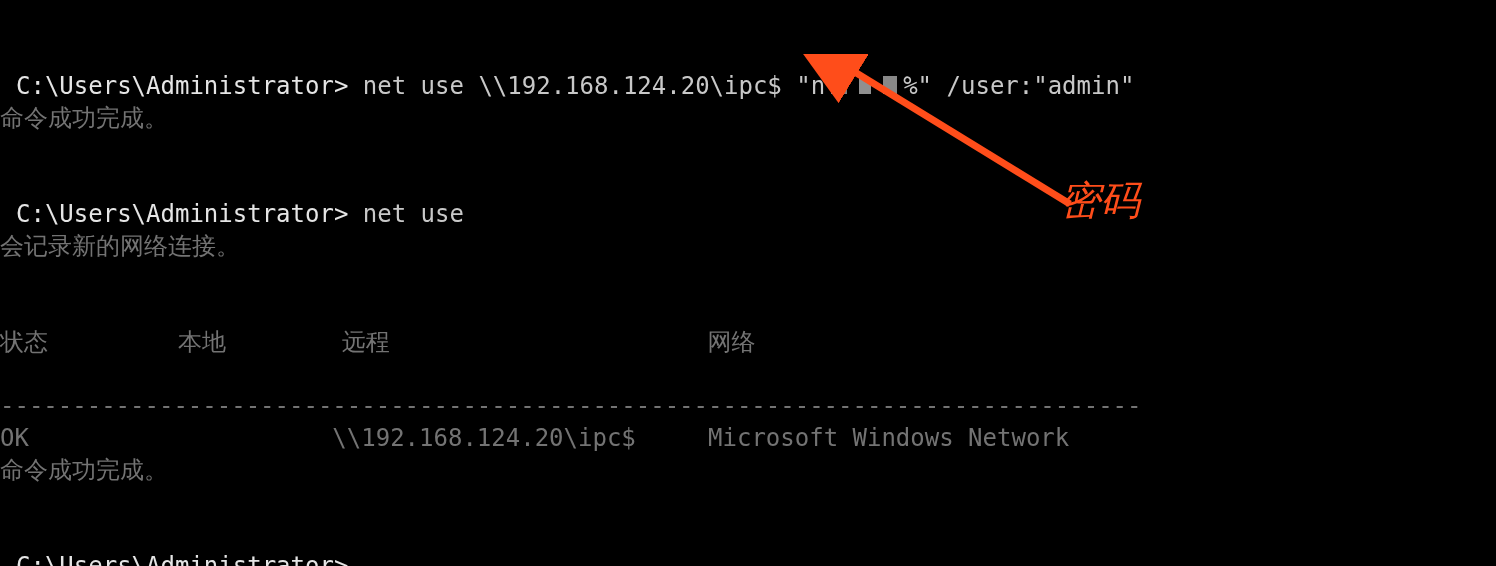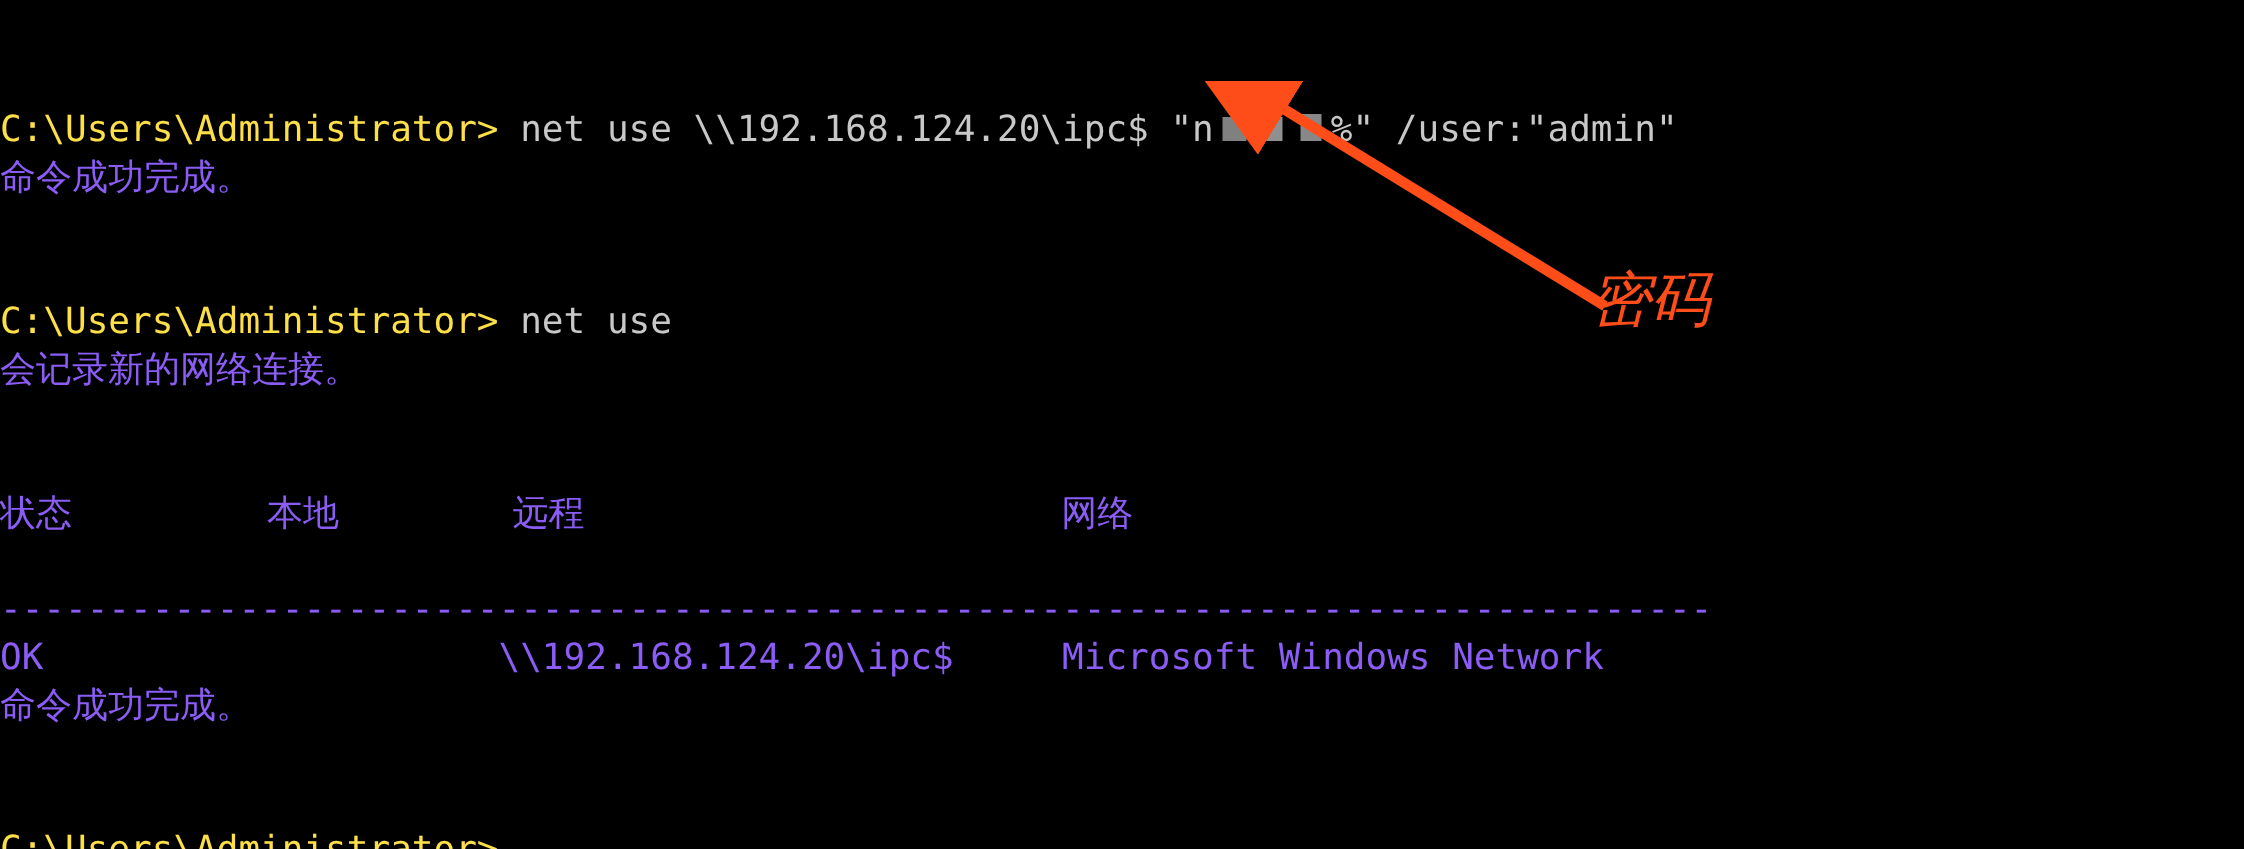--- a/index.html
+++ b/index.html
@@ -12,23 +12,23 @@
       width: 1496px;
       height: 566px;
       position: relative;
       overflow: hidden;
       padding-top: 38px;
     }
     .terminal {
       white-space: pre;
       position: relative;
     }
-    .prompt { color: #fde047; }
+    .prompt { color: #e5e5e5; padding-left: 16px; }
     .cmd    { color: #c8c8c8; }
-    .out    { color: #8b5cf6; }
+    .out    { color: #737373; }
 
     .pw-redact {
       display:inline-block;
       position: relative;
       top: 2px;
     }
     .sq {
       display:inline-block;
       width:16px; height:16px;
       background:#808080;

